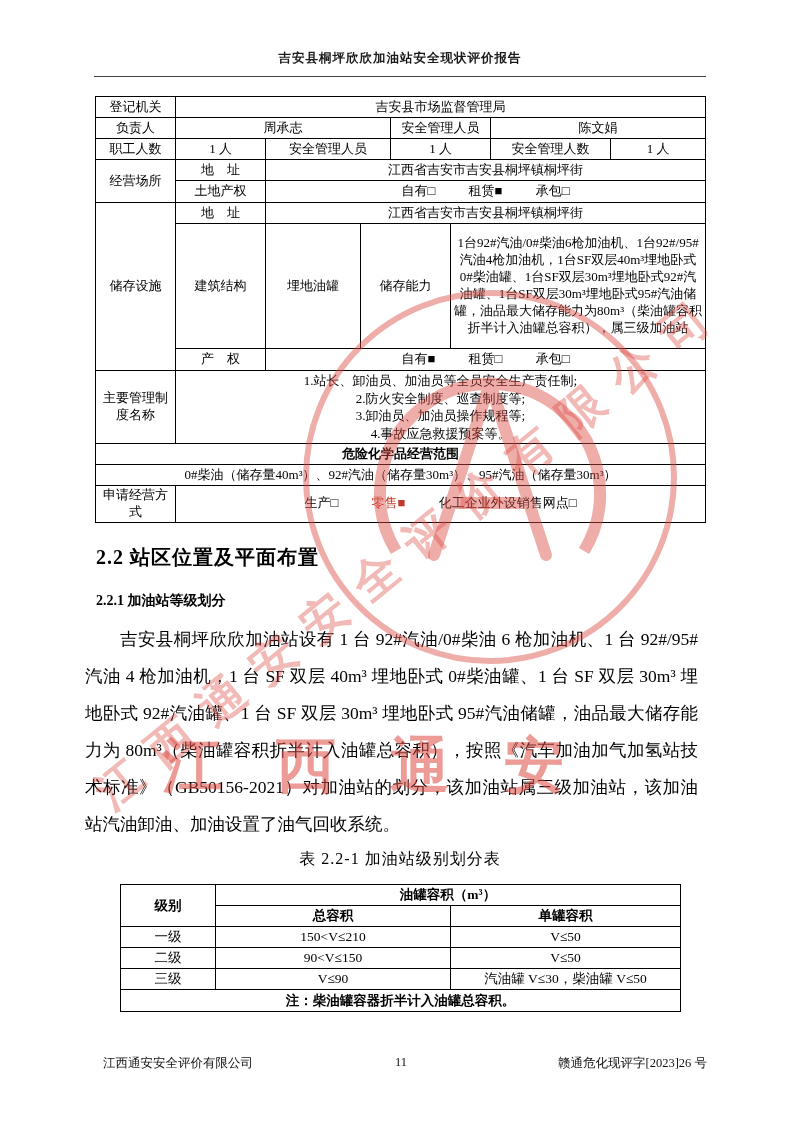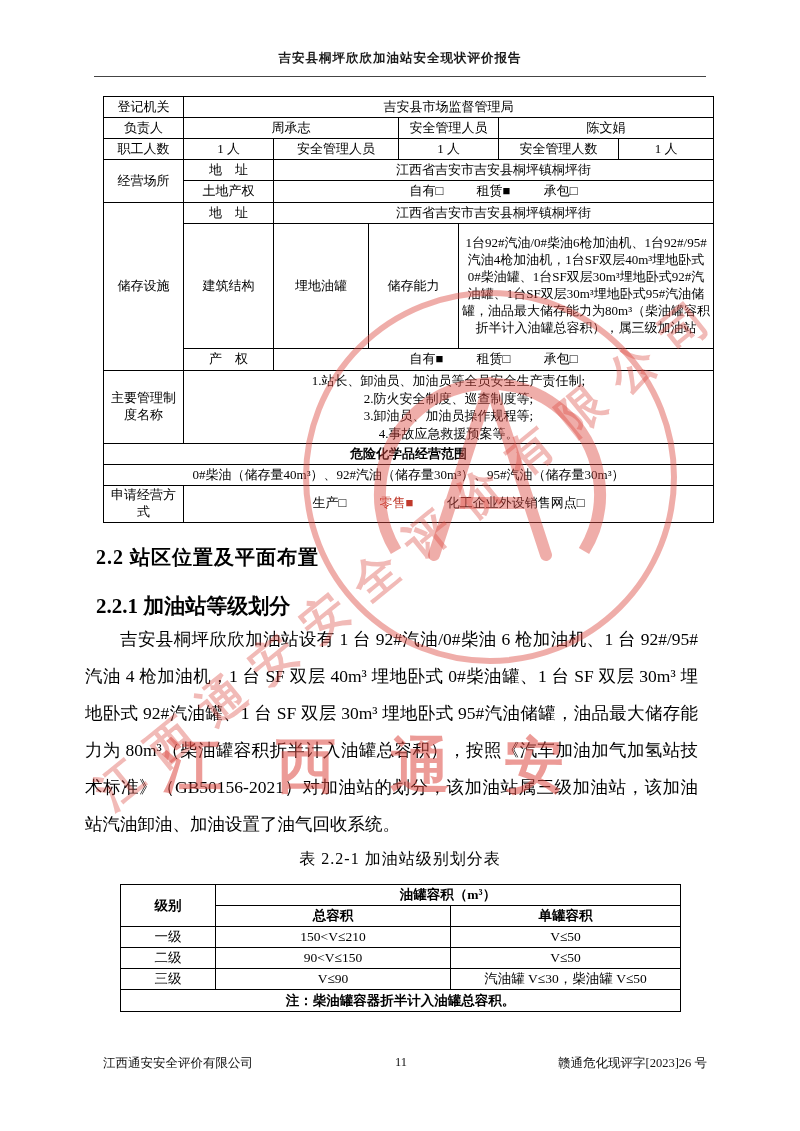--- a/index.html
+++ b/index.html
@@ -6,34 +6,34 @@
   html, body { margin: 0; padding: 0; }
   body { background: #9a9a9a; font-family: "Liberation Serif", "DejaVu Serif", serif; }
   .page { position: relative; width: 800px; height: 1131px; background: #ffffff; margin: 0 auto; overflow: hidden; }
 
   
   .doc-header { position: absolute; top: 50px; left: 94px; width: 612px; text-align: center;
                 font-size: 12.5px; font-weight: bold; color: #1a1a1a; letter-spacing: 1px;
                 padding-bottom: 9px; border-bottom: 1.5px solid #444; }
 
   
-  .table-wrap { position: absolute; top: 96px; left: 103px; width: 610px; }
+  .table-wrap { position: absolute; top: 96px; left: 95px; width: 610px; }
   table { border-collapse: collapse; table-layout: fixed; }
   .info-table { width: 610px; }
   .info-table td { border: 1px solid #000; font-size: 13px; line-height: 1.3; text-align: center;
                    vertical-align: middle; padding: 1px 3px; color: #000; overflow: hidden; }
   .cap { text-align: left; font-size: 12.5px; line-height: 15.6px; padding: 3px 6px; }
   .bold { font-weight: bold; }
   .mgmt-list div { line-height: 17.5px; }
   .spread span { display: inline-block; margin: 0 15px; white-space: nowrap; }
   .red-text { color: #c0392b; }
 
   
   .h1 { position: absolute; top: 544px; left: 96px; font-size: 20px; font-weight: bold; color: #000; letter-spacing: 1px; }
-  .h2 { position: absolute; top: 592px; left: 96px; font-size: 21px; font-weight: bold; color: #000; }
+  .h2 { position: absolute; top: 592px; left: 96px; font-size: 14px; font-weight: bold; color: #000; }
   .para { position: absolute; top: 621px; left: 85px; width: 613px; font-size: 17.5px; line-height: 37px;
           text-align: justify; text-indent: 35px; color: #000; }
   .caption { position: absolute; top: 849px; left: 95px; width: 610px; text-align: center;
              font-size: 16px; color: #000; letter-spacing: 1px; }
 
   
   .level-wrap { position: absolute; top: 884px; left: 120px; }
   .level-table { width: 560px; }
   .level-table td { border: 1px solid #000; font-size: 13.5px; text-align: center; vertical-align: middle;
                     padding: 1px 4px; color: #000; }

